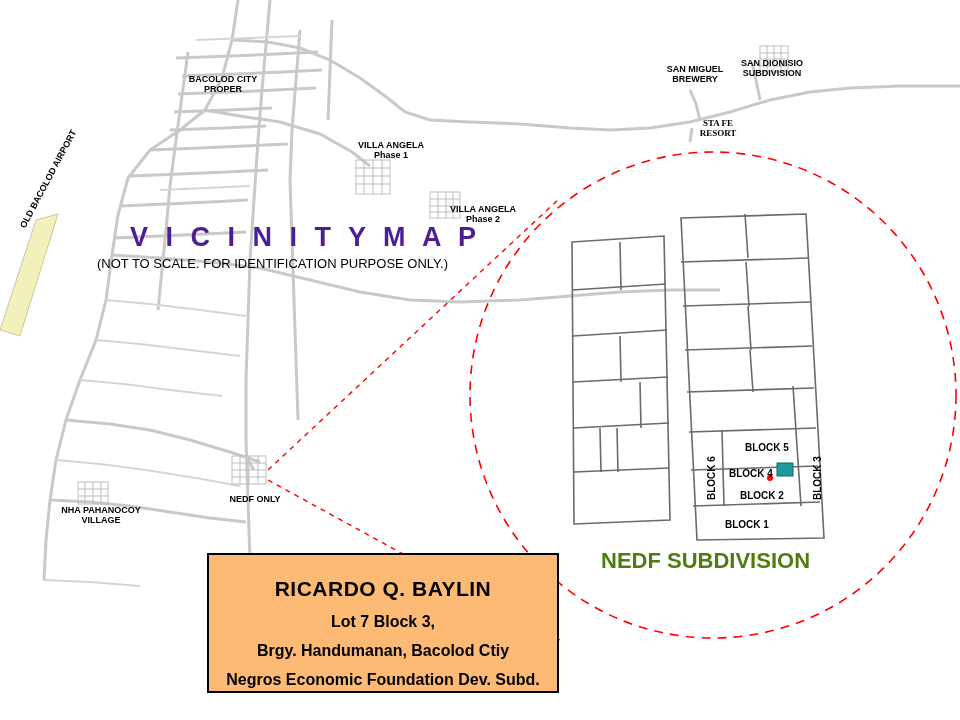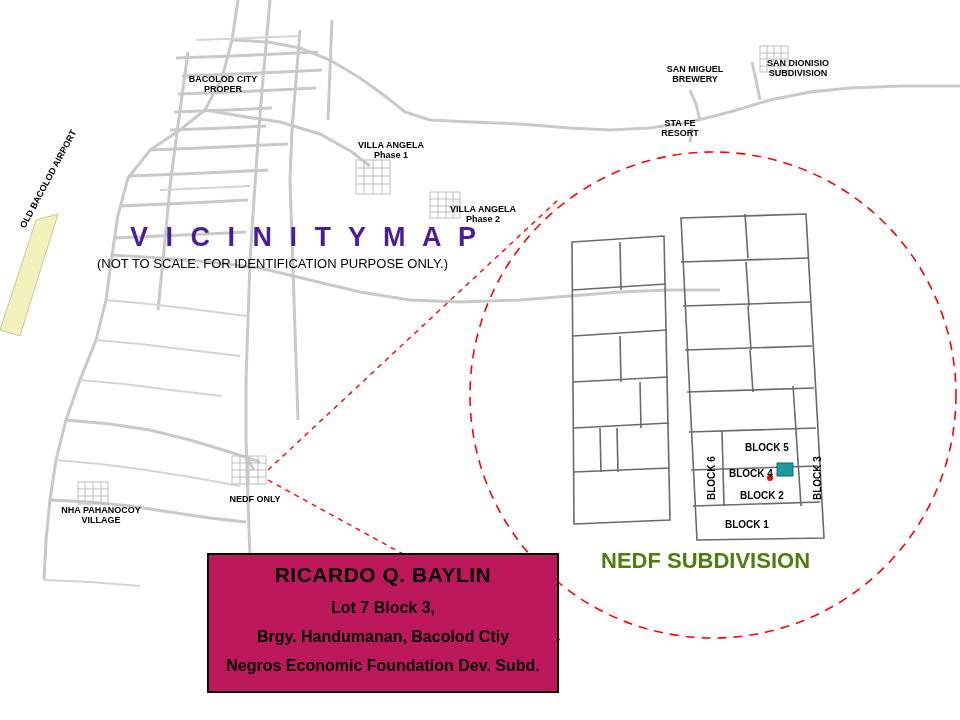--- a/index.html
+++ b/index.html
@@ -57,24 +57,24 @@
   }
 
   
   #owner-box {
     position: absolute;
     left: 207px;
     top: 553px;
     width: 352px;
     height: 140px;
     border: 2px solid #000;
-    background: #be185d;
+    background: #fdba74;
     box-sizing: border-box;
     text-align: center;
-    padding-top: 8px;
+    padding-top: 22px;
   }
   #owner-name {
     font-size: 21px;
     font-weight: bold;
     letter-spacing: 0.5px;
     margin-bottom: 12px;
   }
   .owner-line {
     font-size: 16px;
     font-weight: bold;
@@ -248,24 +248,24 @@
 
   <div id="vicinity-title">V I C I N I T Y    M A P</div>
   <div id="vicinity-subtitle">(NOT TO SCALE. FOR IDENTIFICATION PURPOSE ONLY.)</div>
 
   <div class="lbl lbl-sm" style="left:168px; top:74px; width:110px;">BACOLOD CITY
 PROPER</div>
 
   <div class="lbl lbl-sm" style="left:645px; top:64px; width:100px;">SAN MIGUEL
 BREWERY</div>
 
-  <div class="lbl lbl-sm" style="left:746px; top:58px; width:104px;">SAN DIONISIO
+  <div class="lbl lbl-sm" style="left:720px; top:58px; width:104px;">SAN DIONISIO
 SUBDIVISION</div>
 
-  <div class="lbl lbl-sm" style="left:640px; top:118px; width:80px;">STA FE
+  <div class="lbl lbl-sm" style="left:678px; top:118px; width:80px;font-family:Liberation Serif, serif;">STA FE
 RESORT</div>
 
   <div class="lbl lbl-sm" style="left:338px; top:140px; width:106px;">VILLA ANGELA
 Phase 1</div>
 
   <div class="lbl lbl-sm" style="left:430px; top:204px; width:106px;">VILLA ANGELA
 Phase 2</div>
 
   <div class="lbl lbl-sm" style="left:212px; top:494px; width:86px;">NEDF ONLY</div>
 

